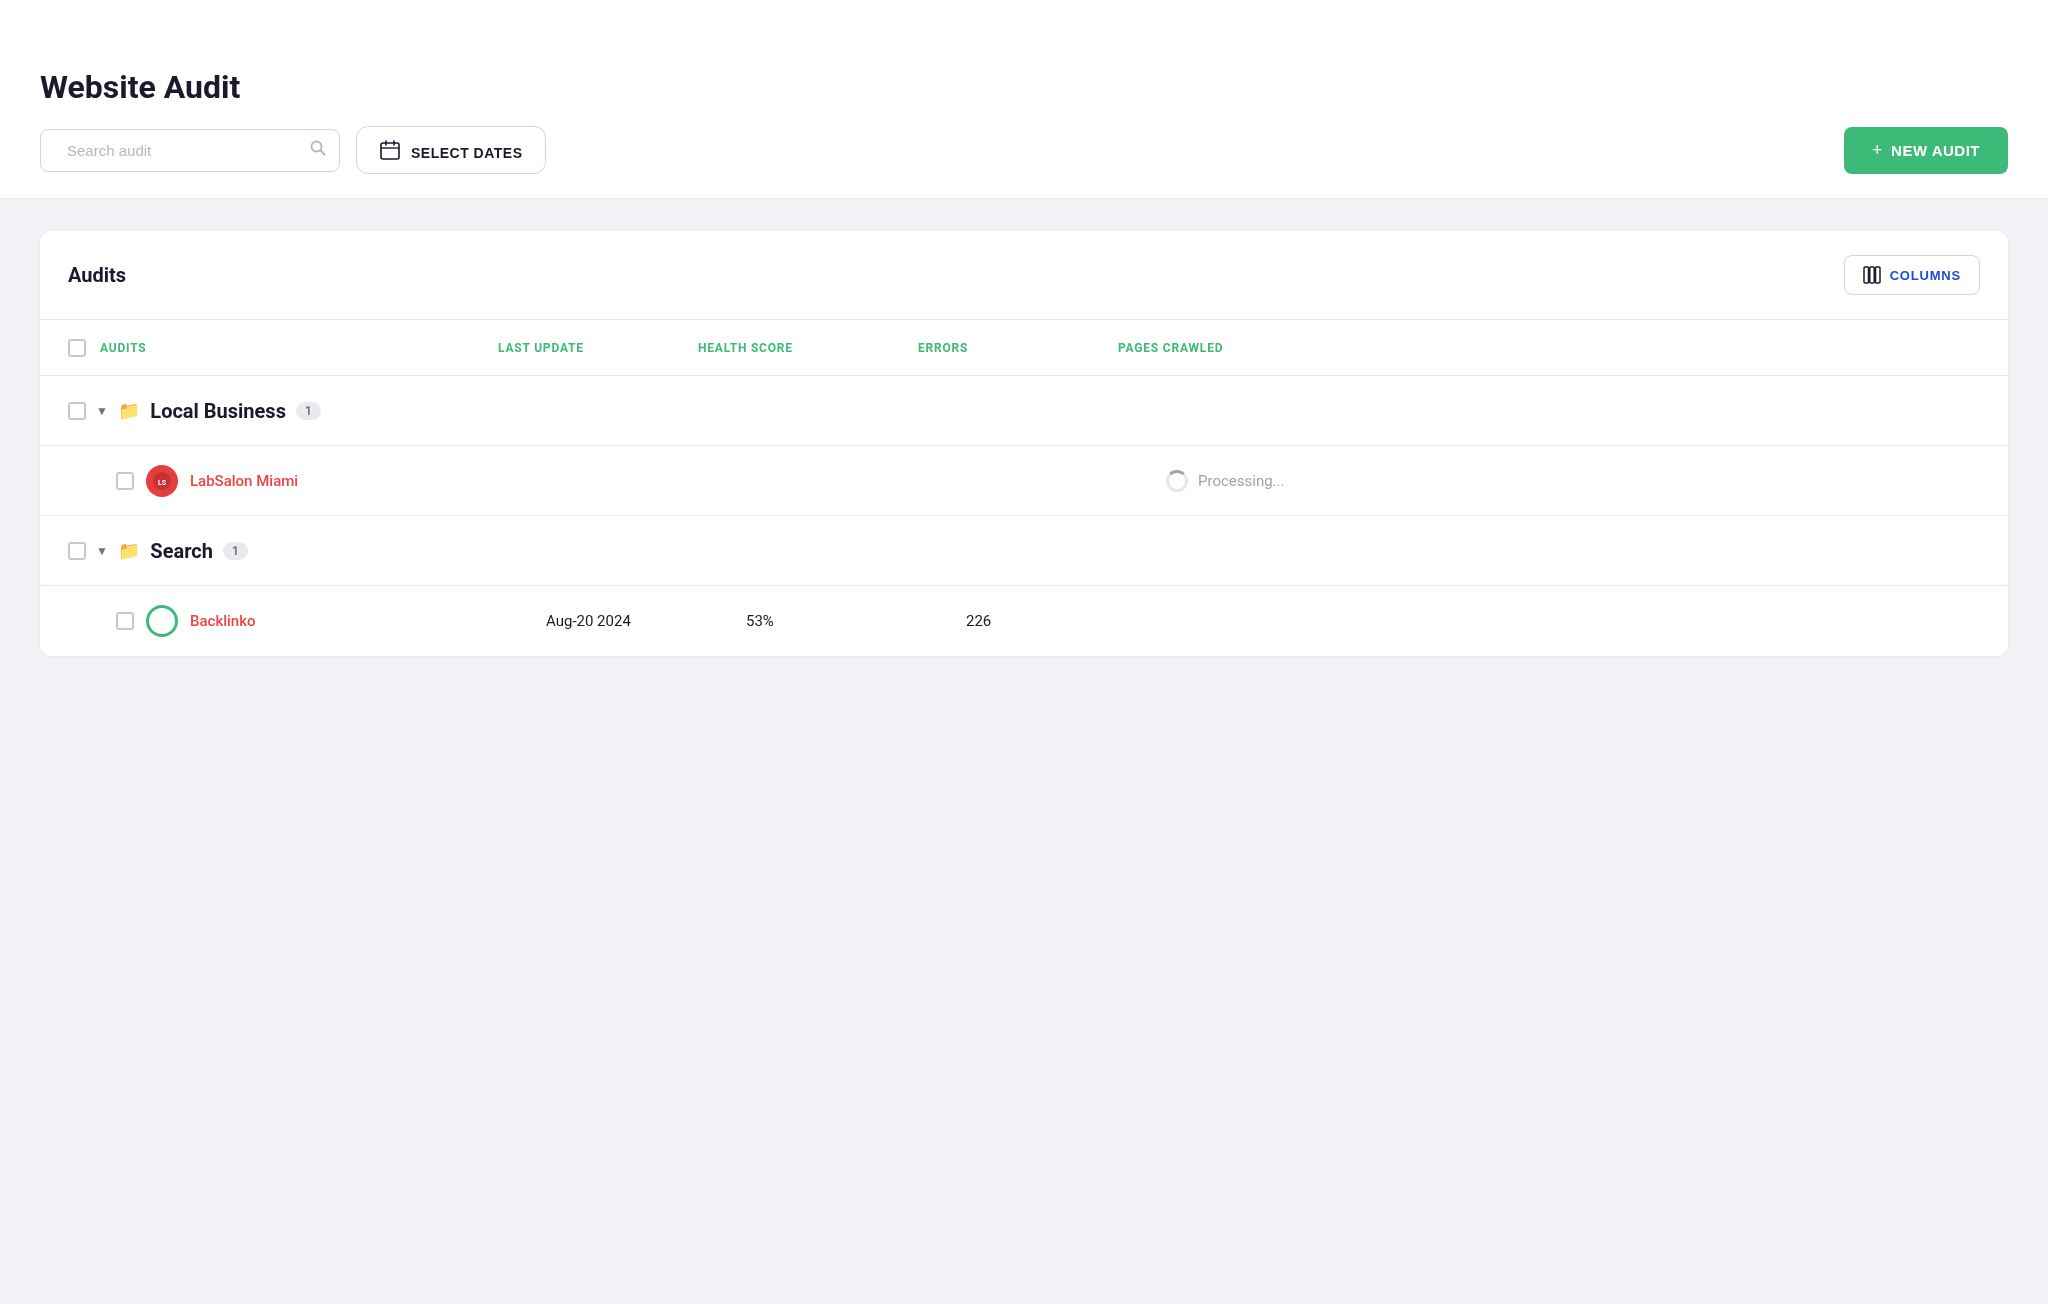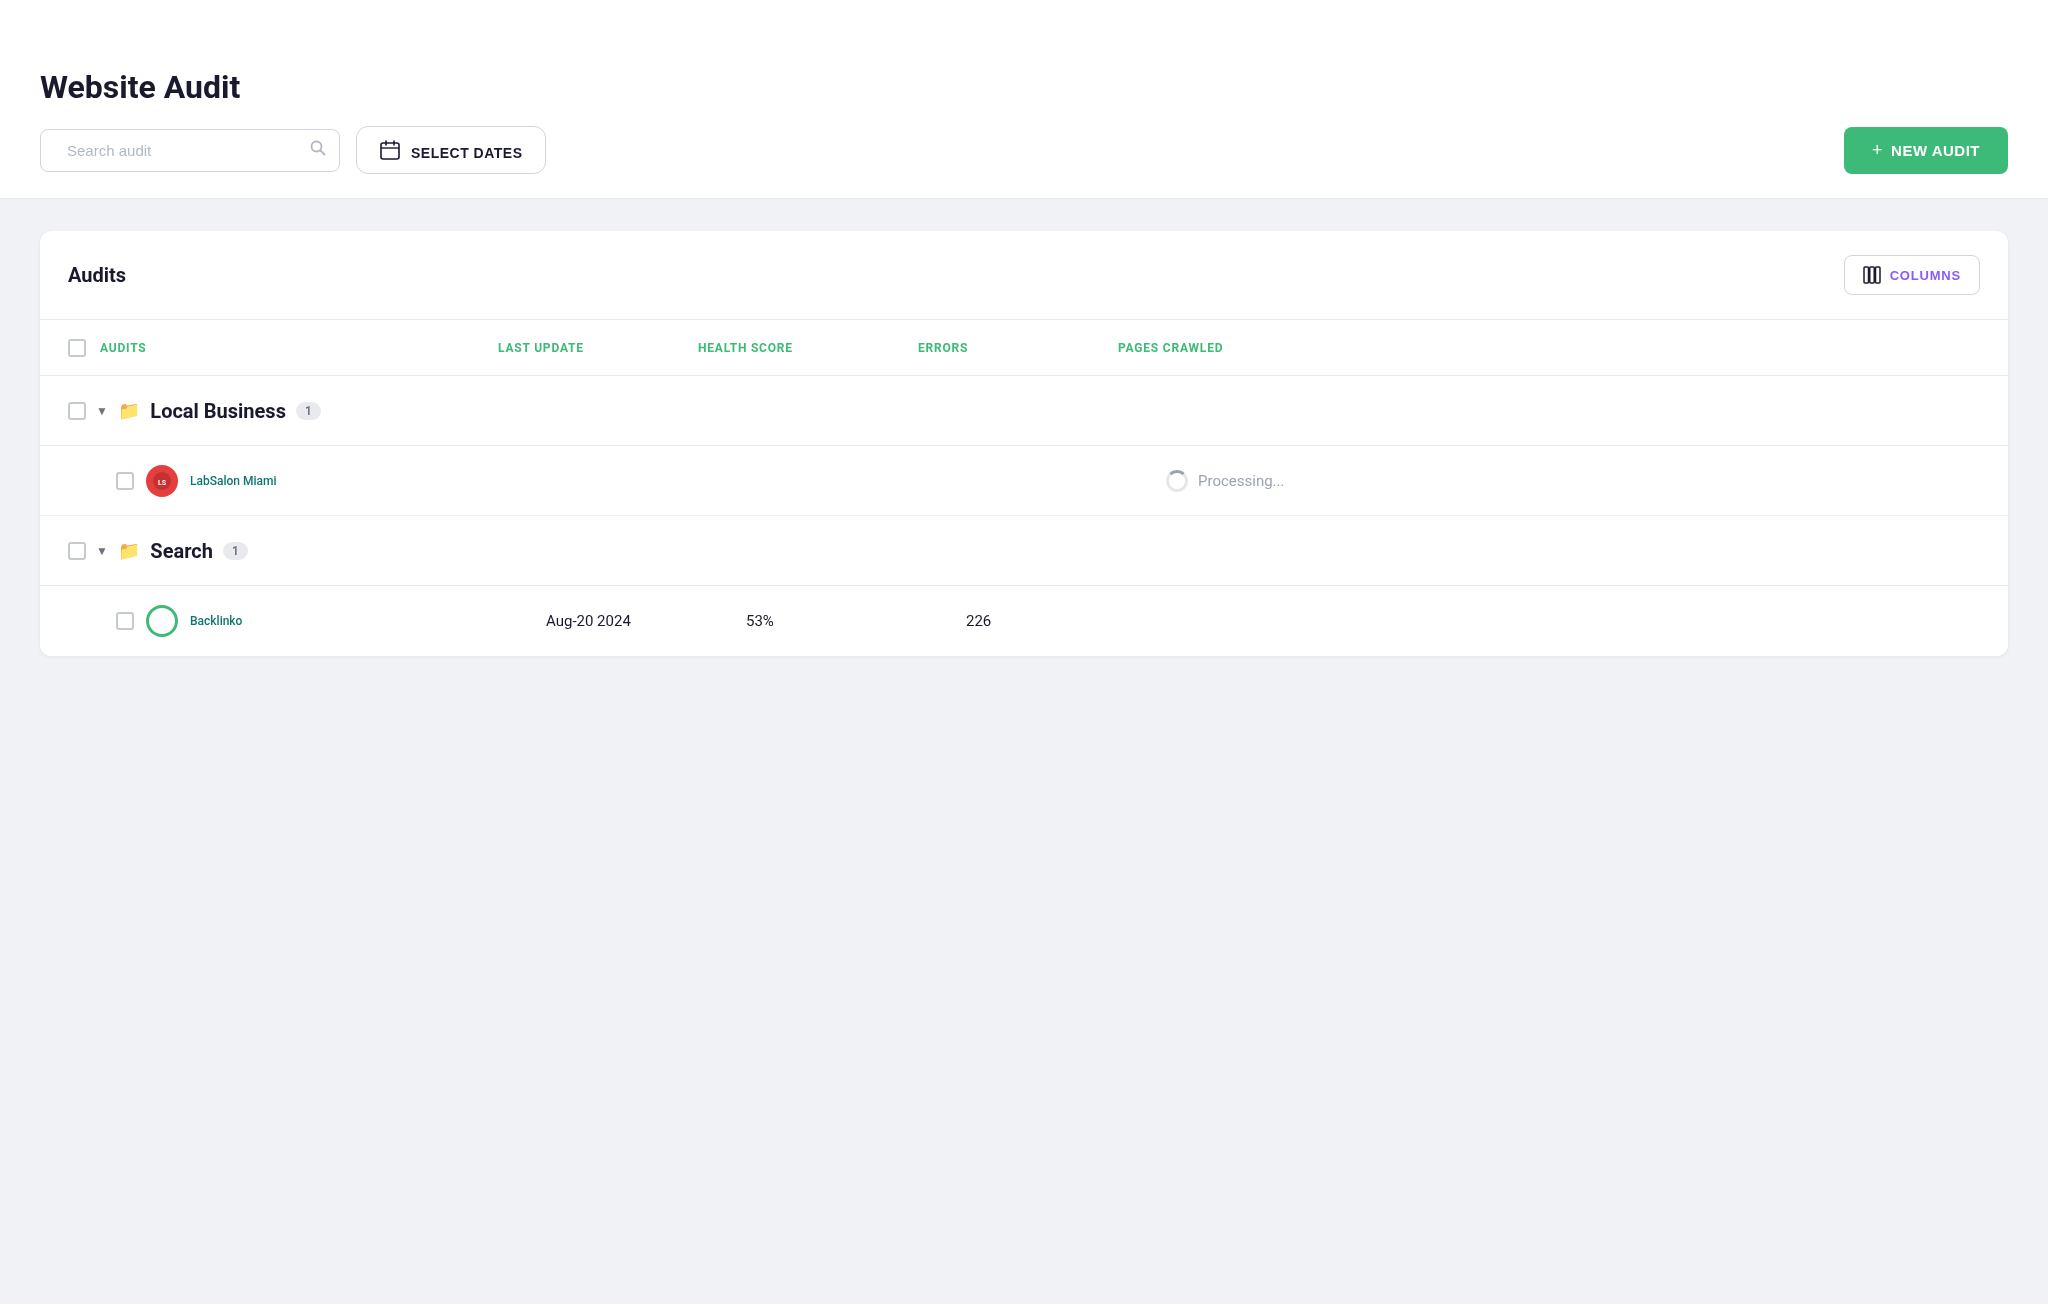--- a/index.html
+++ b/index.html
@@ -101,21 +101,21 @@
     .columns-btn {
       display: flex;
       align-items: center;
       gap: 9px;
       padding: 10px 18px;
       border: 1.5px solid #d1d5db;
       border-radius: 8px;
       background: #fff;
       font-size: 13px;
       font-weight: 700;
-      color: #8b5cf6;
+      color: #1d4ed8;
       cursor: pointer;
       letter-spacing: 0.8px;
     }
     .table-header {
       display: grid;
       grid-template-columns: 430px 200px 220px 200px 1fr;
       padding: 0 28px;
       border-bottom: 1px solid #e8eaed;
       align-items: center;
       min-height: 56px;
@@ -210,23 +210,23 @@
     }
     .site-avatar.red { background: #e53e3e; }
     .site-avatar-ring {
       width: 32px;
       height: 32px;
       border-radius: 50%;
       border: 3px solid #3dba78;
       flex-shrink: 0;
     }
     .site-name {
-      font-size: 12px;
+      font-size: 15px;
       font-weight: 500;
-      color: #0f766e;
+      color: #ef4444;
     }
     .processing-cell {
       display: flex;
       align-items: center;
       gap: 10px;
       color: #9ca3af;
       font-size: 15px;
     }
     .spinner {
       width: 22px;

